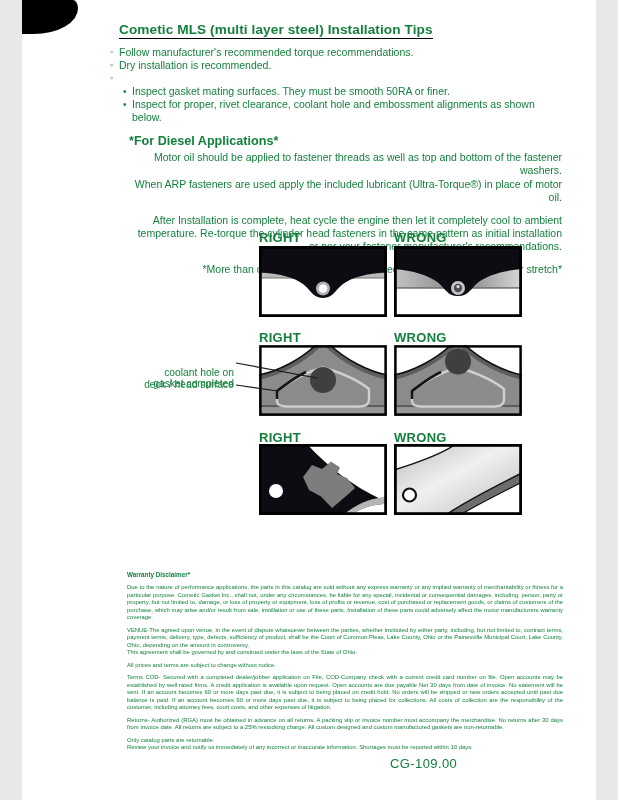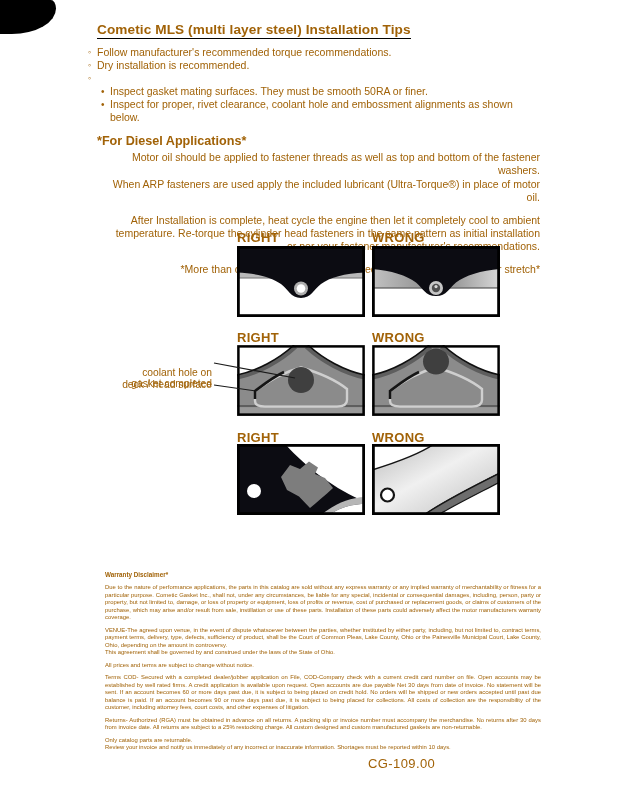--- a/index.html
+++ b/index.html
@@ -1,37 +1,37 @@
 <!DOCTYPE html>
 <html><head>
 <meta charset="utf-8">
 <style>
   html,body { margin:0; padding:0; background:#e8e8e8; }
   #page {
-    position:relative; width:618px; height:800px; background:#ffffff;
-    font-family:"Liberation Sans","DejaVu Sans",sans-serif; color:#a16207;
+    position:relative; width:574px; height:800px; background:#ffffff;
+    font-family:"Liberation Sans","DejaVu Sans",sans-serif; color:#15803d;
     overflow:hidden; margin:0 auto;
   }
   .ml { white-space:pre-line;margin-top:24px; }
 
   
   .smudge { position:absolute; left:0; top:0; width:56px; height:34px; background:#000;
     border-bottom-right-radius:52px 30px; border-top-right-radius:6px 10px; }
 
   
   .head { position:absolute; left:88px; top:20px; width:452px; }
   .title { display:inline-block; margin:0 0 7px 9px; font-size:13.6px; font-weight:bold;
     letter-spacing:.1px; border-bottom:1.6px solid #000; padding-bottom:1px; }
   .b-row { display:flex; font-size:10.5px; line-height:13px; }
   .b-row .mk { width:9px; flex:0 0 9px; text-align:left; }
   .mk.open { font-size:9px; line-height:13px; }
   .mk.fill { font-size:10px; line-height:13px; }
   .b-sub { margin-left:13px; }
 
-  .diesel-h { margin:10px 0 3px 9px; font-size:12.6px; font-weight:bold; }
+  .diesel-h { margin:10px 0 3px 19px; font-size:12.6px; font-weight:bold; }
   .para { margin:0 0 9px 9px; font-size:10.5px; line-height:13.4px;text-align:right; }
 
   
   .fig-h { position:absolute; width:128px; font-size:13px; font-weight:700;
     letter-spacing:.3px; }
   .h-r1a{left:237px;top:230px;} .h-r1b{left:372px;top:230px;}
   .h-r2a{left:237px;top:330px;} .h-r2b{left:372px;top:330px;}
   .h-r3a{left:237px;top:430px;} .h-r3b{left:372px;top:430px;}
   .bx { position:absolute; width:128px; height:71px; }
   .bx svg { display:block; width:100%; height:100%; }

